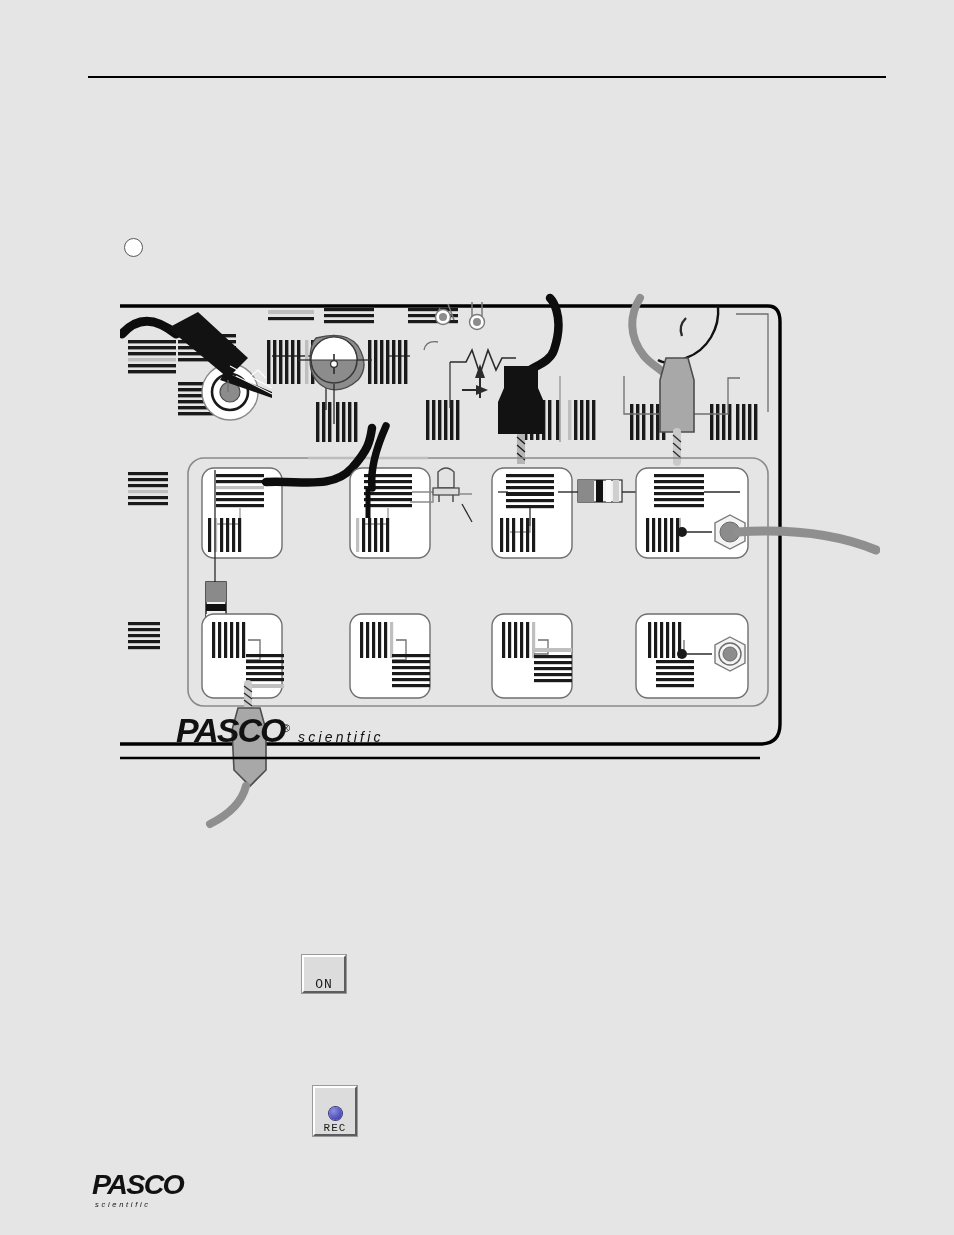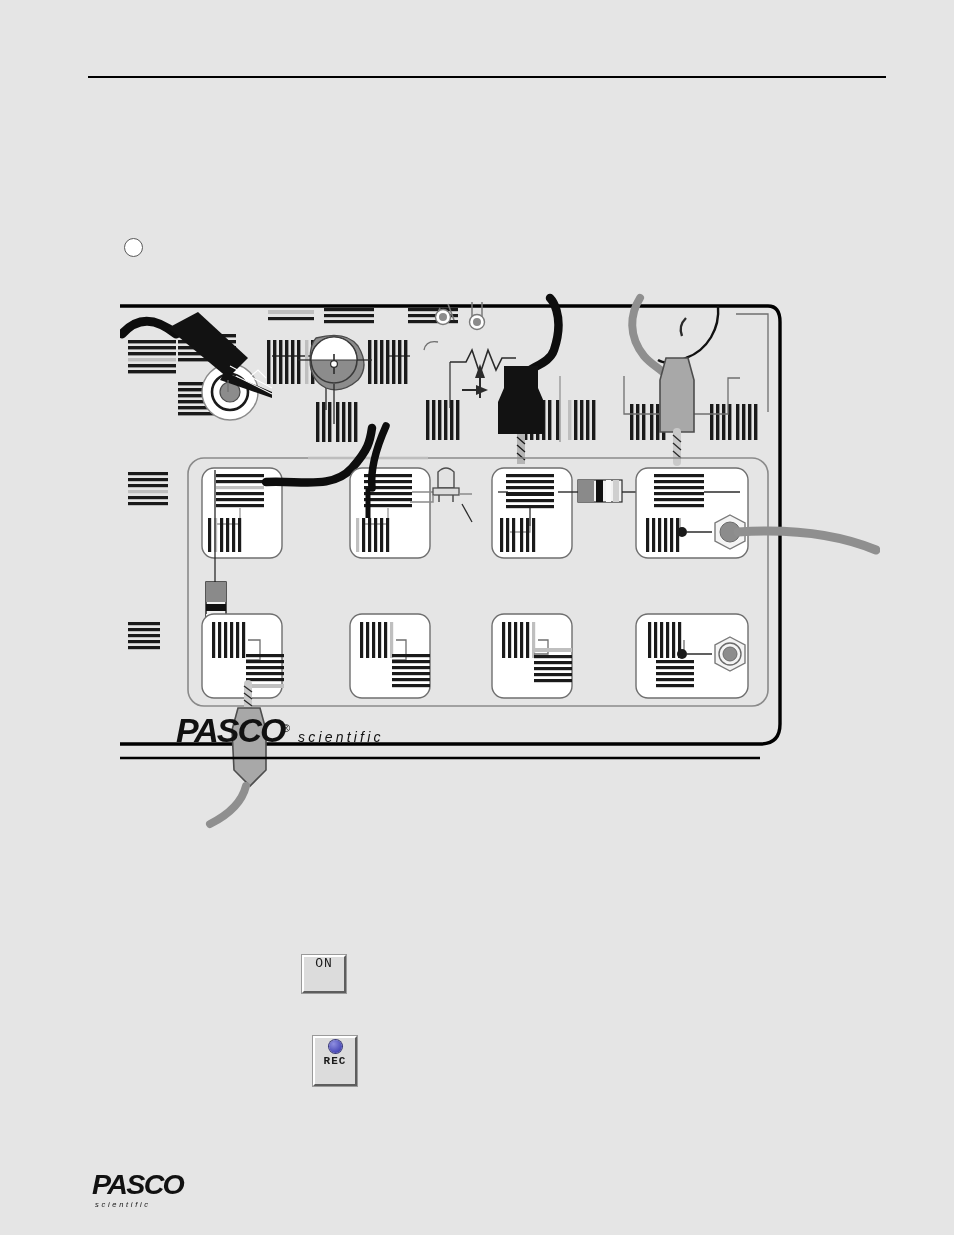--- a/index.html
+++ b/index.html
@@ -18,25 +18,25 @@
 
   
   .figure{position:absolute;left:120px;top:292px;width:760px;height:550px;}
   .figure svg{display:block;}
 
   
   .btn{position:absolute;background:#dcdcdc;
        border-top:2px solid #ffffff;border-left:2px solid #ffffff;
        border-right:2px solid #5d5d5d;border-bottom:2px solid #5d5d5d;
        box-shadow:0 0 0 1px #9a9a9a;
-       display:flex;flex-direction:column;align-items:center;justify-content:flex-start;}
+       display:flex;flex-direction:column;align-items:center;justify-content:flex-end;}
   .btn .lbl{font-family:"Liberation Mono",monospace;font-size:13px;
        letter-spacing:1px;color:#1a1a1a;line-height:1;}
   #on-button{left:302px;top:955px;width:40px;height:34px;}
-  #rec-button{left:313px;top:1036px;width:40px;height:44px;padding-top:2px;font-weight:bold;}
+  #rec-button{left:313px;top:1086px;width:40px;height:44px;padding-top:2px;}
   #rec-button .led{width:13px;height:13px;border-radius:50%;
        background:radial-gradient(circle at 35% 30%,#8f8fe0,#4a4ab8 70%,#2e2e86);
        margin-bottom:3px;box-shadow:0 0 0 1px #3a3a7a;}
   #rec-button .lbl{font-size:11px;}
 
   
   .footer-logo{position:absolute;left:92px;top:1172px;width:96px;}
   .footer-logo .pasco{font-family:"Liberation Sans",sans-serif;font-weight:bold;
        font-style:italic;font-size:27px;letter-spacing:-1.6px;line-height:1;
        color:#111;transform:scaleX(1.06);transform-origin:left center;}

